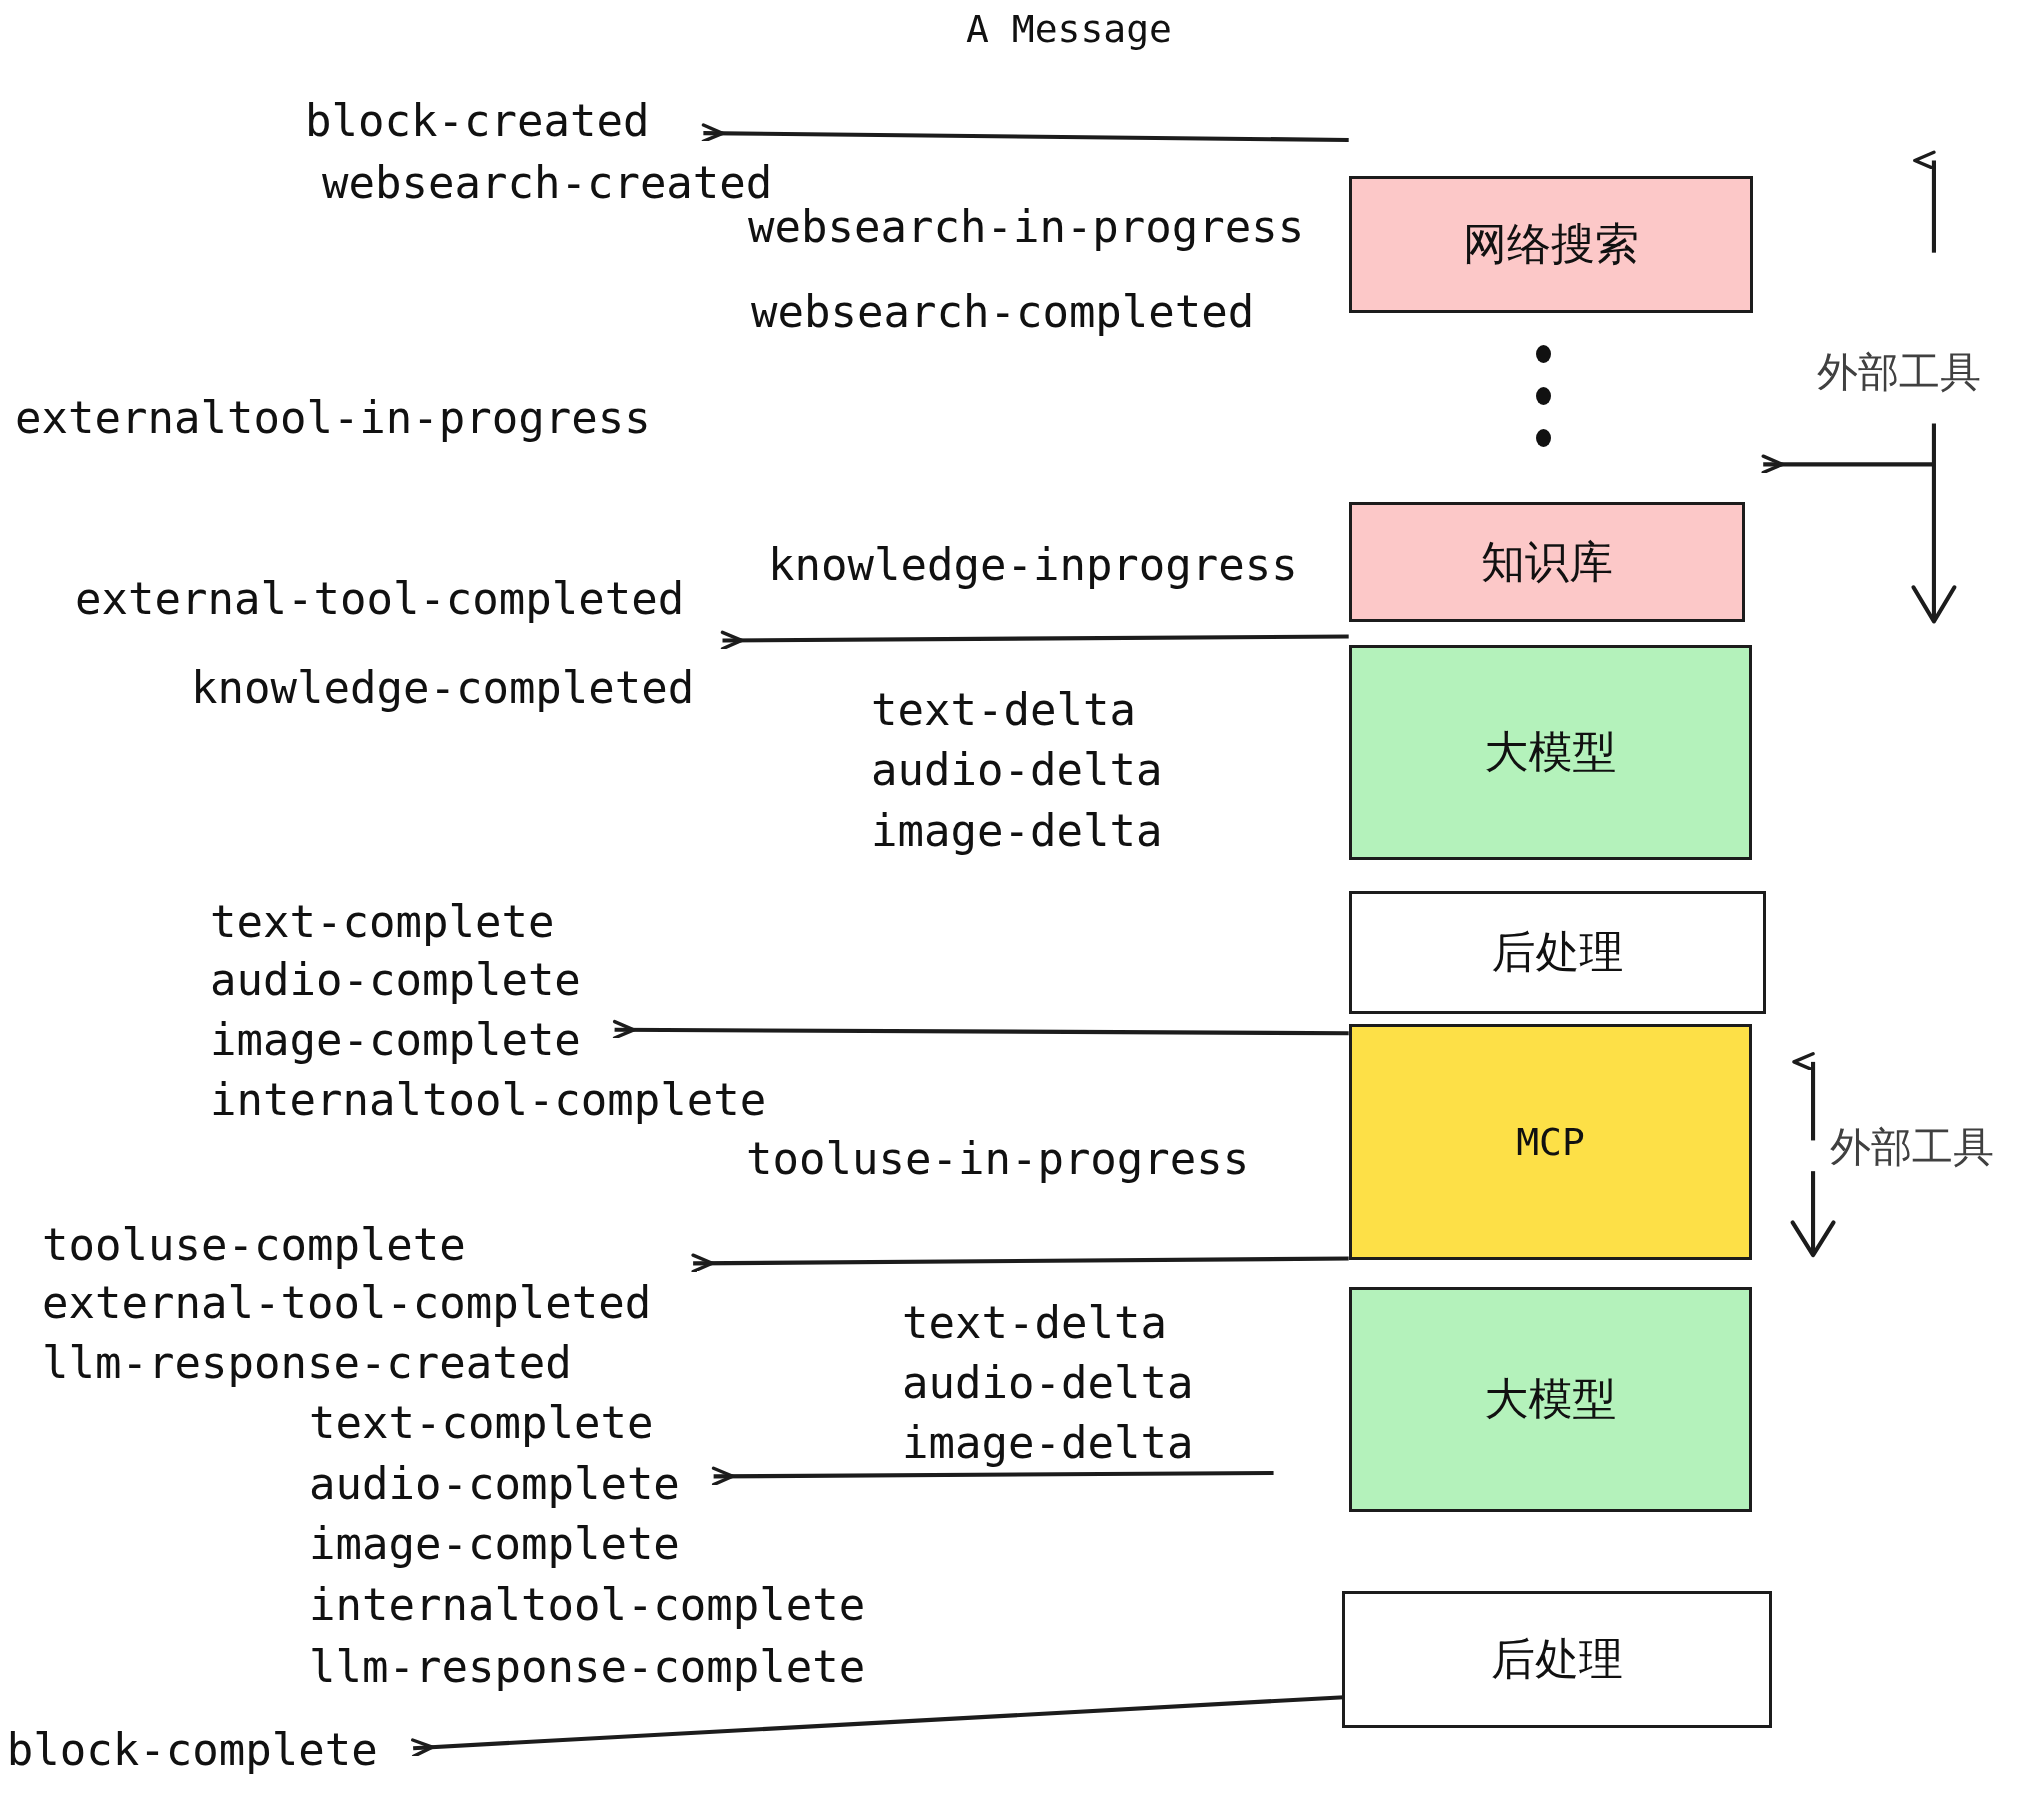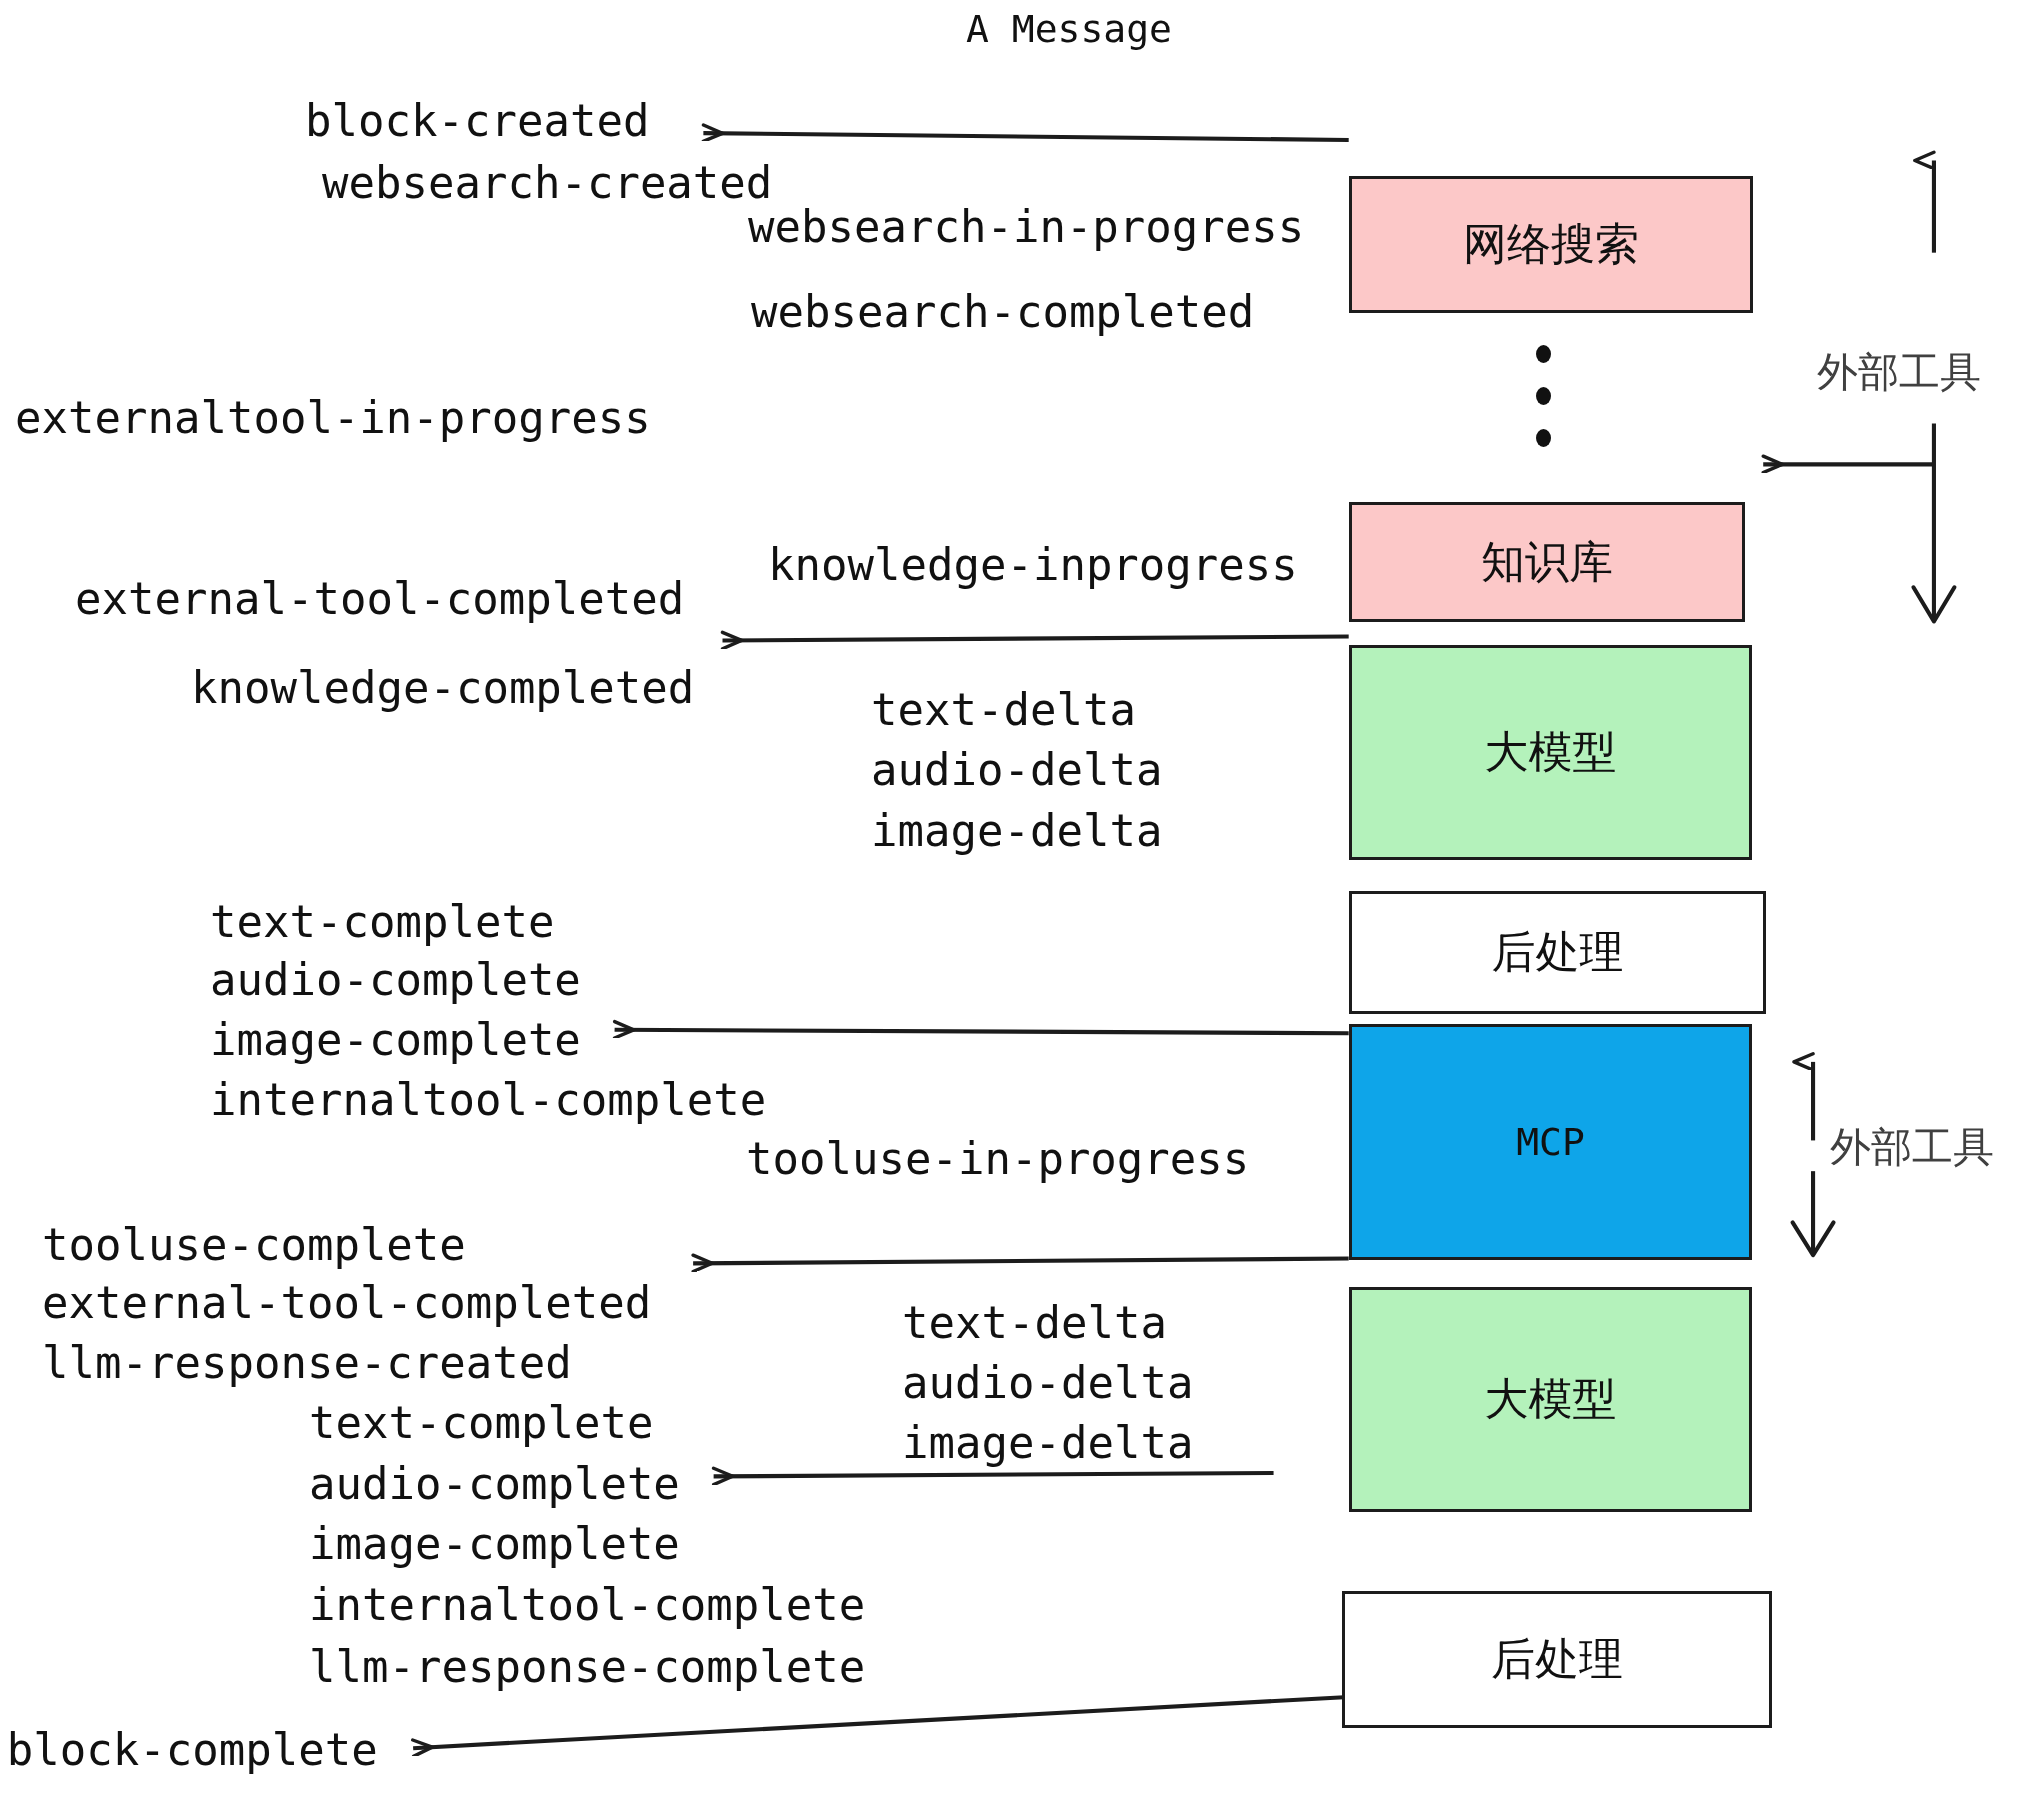--- a/index.html
+++ b/index.html
@@ -188,21 +188,21 @@
   </div>
 
   <div class="box" style="left:1349px; top:645px; width:403px; height:215px; background:#B4F2BB;">
     <span class="box-label">大模型</span>
   </div>
 
   <div class="box" style="left:1349px; top:891px; width:417px; height:123px; background:#FFFFFF;">
     <span class="box-label">后处理</span>
   </div>
 
-  <div class="box" style="left:1349px; top:1024px; width:403px; height:236px; background:#0ea5e9;">
+  <div class="box" style="left:1349px; top:1024px; width:403px; height:236px; background:#fde047;">
     <span class="box-label latin">MCP</span>
   </div>
 
   <div class="box" style="left:1349px; top:1287px; width:403px; height:225px; background:#B4F2BB;">
     <span class="box-label">大模型</span>
   </div>
 
   <div class="box" style="left:1342px; top:1591px; width:430px; height:137px; background:#FFFFFF;">
     <span class="box-label">后处理</span>
   </div>

